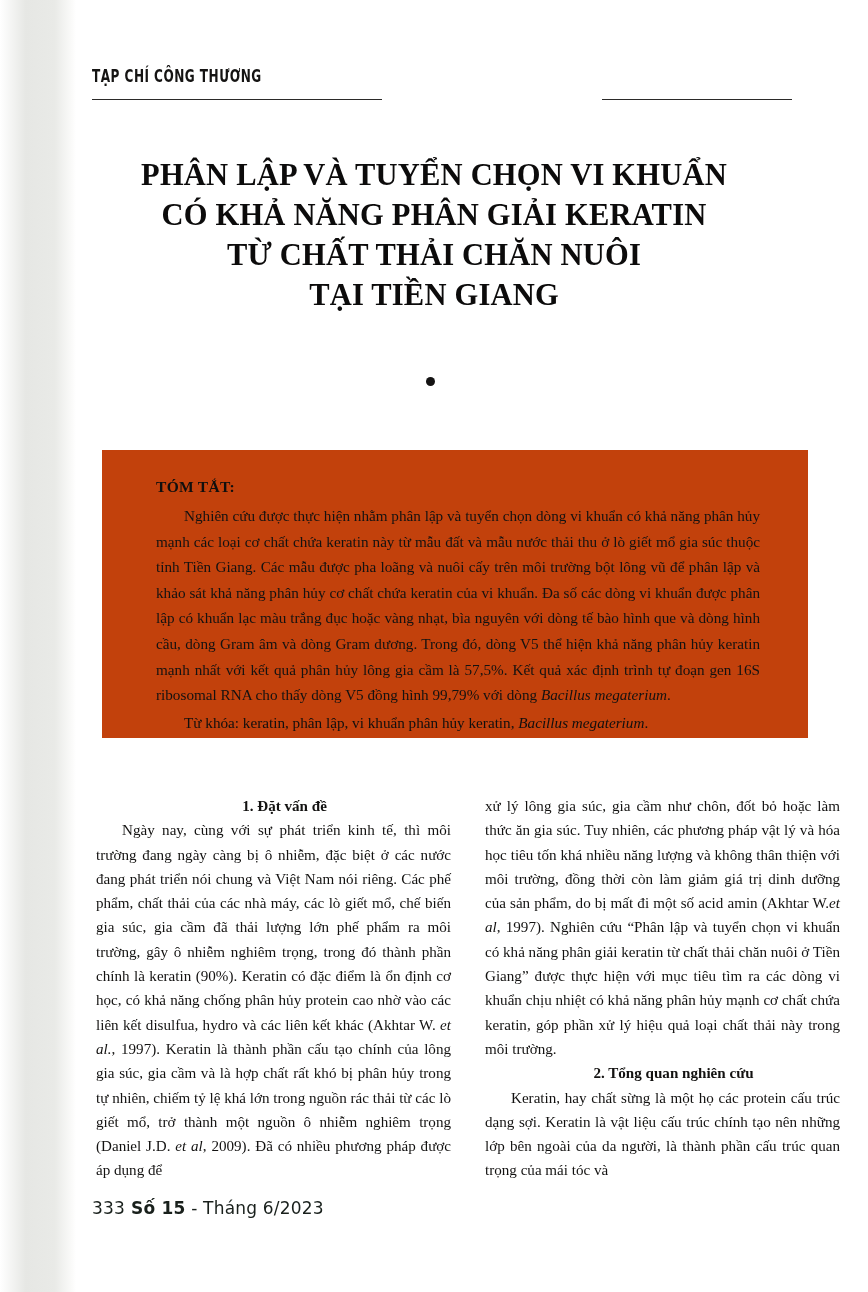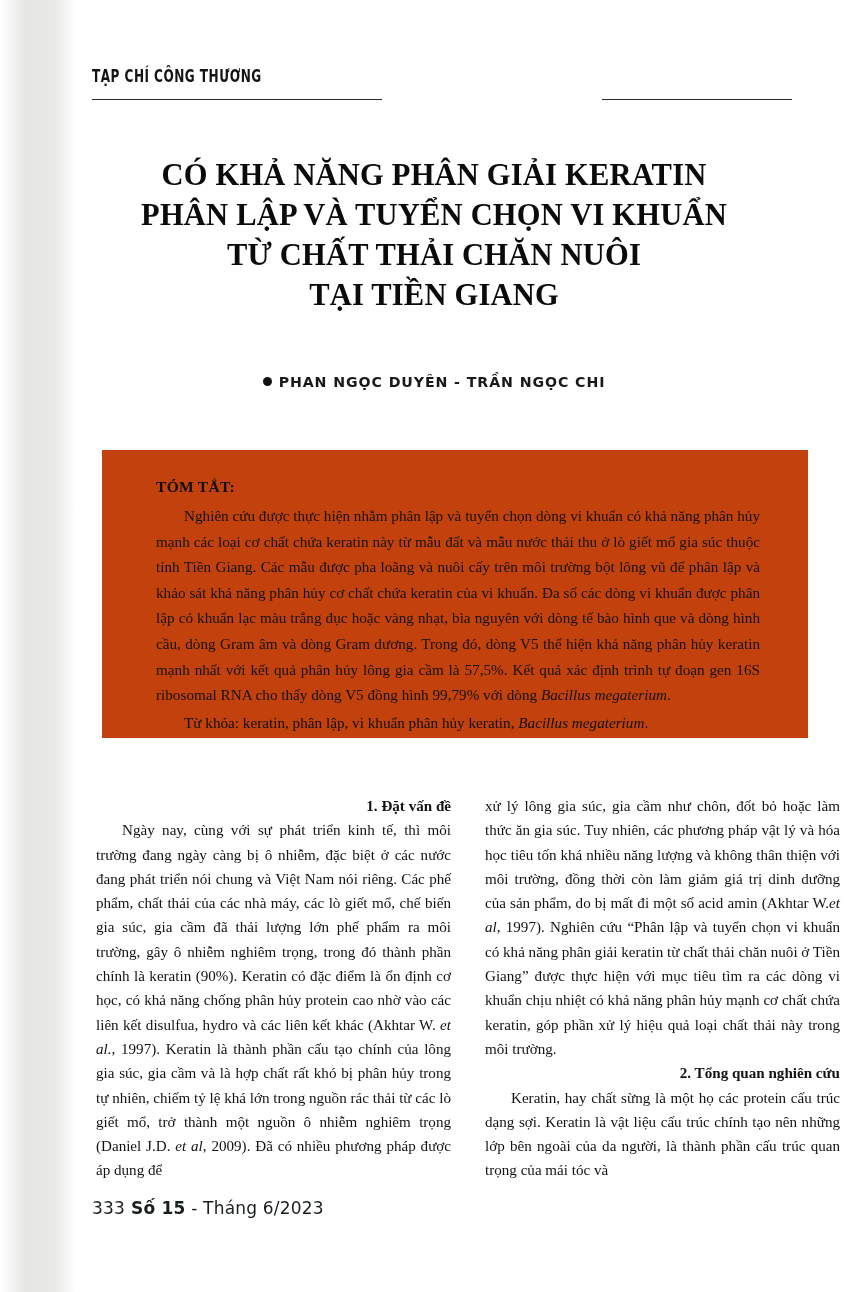--- a/index.html
+++ b/index.html
@@ -156,21 +156,21 @@
     text-align: justify;
     color: #131211;
   }
   .col-left  { left: 96px; }
   .col-right { left: 485px; }
 
   .sec-heading {
     font-weight: bold;
     font-size: 15.1px;
     text-indent: 22px;
-    text-align: right;
+    text-align: center;
     margin: 0 0 0 0;
   }
   .para {
     text-indent: 26px;
     margin: 0;
   }
   .para-cont { text-indent: 0; margin: 0; }
 
   
   .footer {
@@ -192,28 +192,28 @@
 <div class="scan-edge"></div>
 
 <div class="page">
 
   <div class="masthead">
     <div class="masthead-title">TẠP CHÍ CÔNG THƯƠNG</div>
     <div class="masthead-rule"></div>
   </div>
 
   <div class="article-title">
+    <div>PHÂN LẬP VÀ TUYỂN CHỌN VI KHUẨN</div>
     <div>CÓ KHẢ NĂNG PHÂN GIẢI KERATIN</div>
-    <div>PHÂN LẬP VÀ TUYỂN CHỌN VI KHUẨN</div>
     <div>TỪ CHẤT THẢI CHĂN NUÔI</div>
     <div>TẠI TIỀN GIANG</div>
   </div>
 
   <div class="authors">
-    <span class="bullet"></span><span>PHAN NGỌC DUYÊN - TRẦN NGỌC CHI</span>
+    <span class="bullet"></span>
   </div>
 
   <div class="abstract-box">
     <div class="abstract-inner">
       <div class="abstract-heading">TÓM TẮT:</div>
       <div class="abstract-body"><span>Nghiên cứu được thực hiện nhằm phân lập và tuyển chọn dòng vi khuẩn có khả năng phân hủy mạnh các loại cơ chất chứa keratin này từ mẫu đất và mẫu nước thải thu ở lò giết mổ gia súc thuộc tỉnh Tiền Giang. Các mẫu được pha loãng và nuôi cấy trên môi trường bột lông vũ để phân lập và khảo sát khả năng phân hủy cơ chất chứa keratin của vi khuẩn. Đa số các dòng vi khuẩn được phân lập có khuẩn lạc màu trắng đục hoặc vàng nhạt, bìa nguyên với dòng tế bào hình que và dòng hình cầu, dòng Gram âm và dòng Gram dương. Trong đó, dòng V5 thể hiện khả năng phân hủy keratin mạnh nhất với kết quả phân hủy lông gia cầm là 57,5%. Kết quả xác định trình tự đoạn gen 16S ribosomal RNA cho thấy dòng V5 đồng hình 99,79% với dòng </span><i>Bacillus megaterium</i><span>.</span></div>
       <div class="abstract-keywords"><b>Từ khóa:</b><span> keratin, phân lập, vi khuẩn phân hủy keratin, </span><i>Bacillus megaterium</i><span>.</span></div>
     </div>
   </div>
 

